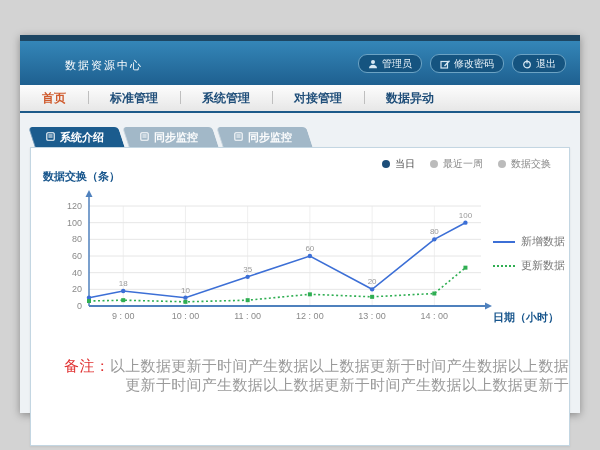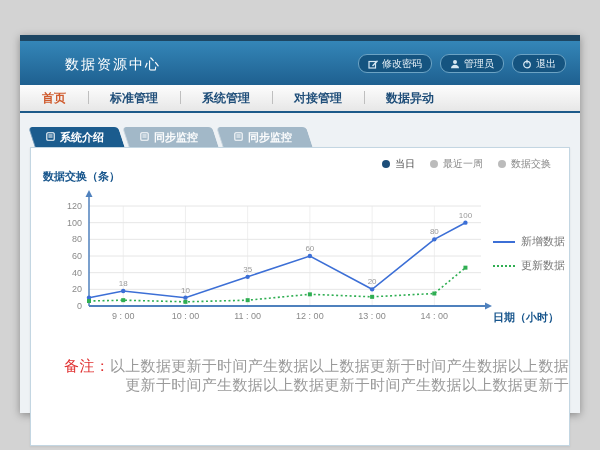--- a/index.html
+++ b/index.html
@@ -5,21 +5,21 @@
   html,body{margin:0;padding:0;}
   body{font-family:"Liberation Sans","DejaVu Sans",sans-serif;}
   .stage{position:relative;width:600px;height:450px;background:#d3d3d3;overflow:hidden;}
   .page{position:absolute;left:20px;top:35px;width:560px;height:378px;background:#ffffff;
         box-shadow:0 2px 8px rgba(0,0,0,.35);}
   .topstrip{height:6px;background:#1d4663;}
   .header{position:relative;height:44px;background:linear-gradient(#3486b8,#1e6090);
           display:flex;align-items:center;padding-left:25px;box-sizing:border-box;}
   .brand{color:#fff;font-size:17px;font-weight:bold;font-style:italic;line-height:17px;letter-spacing:.5px;}
   .company{color:#fff;font-size:12px;font-weight:bold;letter-spacing:3px;line-height:14px;}
-  .app-title{color:#fff;font-size:14px;margin-left:20px;margin-top:4px;letter-spacing:2px;}
+  .app-title{color:#fff;font-size:11px;margin-left:20px;margin-top:4px;letter-spacing:2px;}
   .hdr-buttons{position:absolute;right:14px;top:13px;display:flex;gap:8px;}
   .pill{display:flex;align-items:center;gap:4px;height:17px;padding:0 9px;border:1px solid #6ca3c4;
         border-radius:9px;background:#155480;color:#e8f2f8;font-size:10px;cursor:pointer;}
   .pill svg{display:block;}
   .nav{position:relative;height:26px;background:linear-gradient(#fdfdfd,#e7e7e7);
        border-bottom:2px solid #1c5a8a;display:flex;align-items:stretch;}
   .nav-item{position:relative;display:flex;align-items:center;padding:0 22px;font-size:12px;
             font-weight:bold;color:#1f4e79;cursor:pointer;}
   .nav-item + .nav-item::before{content:"";position:absolute;left:0;top:6px;width:1px;height:13px;background:#bfbfbf;}
   .nav-item.active{color:#cf5b2e;}
@@ -54,35 +54,35 @@
 
 <div class="stage">
   <div class="page">
     <div class="topstrip"></div>
 
     <div class="header">
       <div class="app-title">数据资源中心</div>
       <div class="hdr-buttons" id="hdr-buttons">
           <div class="pill">
             <span>
+              <svg width="10" height="10" viewBox="0 0 10 10" fill="#d7e8f3">
+                <circle cx="5" cy="3" r="2"></circle>
+                <path d="M1 9.2c0-2.2 1.8-3.4 4-3.4s4 1.2 4 3.4z"></path>
+              </svg>
+            </span>
+            <span>管理员</span>
+          </div>
+          <div class="pill">
+            <span>
               <svg width="10" height="10" viewBox="0 0 10 10">
                 <rect x="1" y="2.5" width="6.5" height="6.5" fill="none" stroke="#d7e8f3" stroke-width="1.2"></rect>
                 <path d="M4 6.5l5-5.3 1 1L5 7.5z" fill="#d7e8f3"></path>
               </svg>
             </span>
             <span>修改密码</span>
-          </div>
-          <div class="pill">
-            <span>
-              <svg width="10" height="10" viewBox="0 0 10 10" fill="#d7e8f3">
-                <circle cx="5" cy="3" r="2"></circle>
-                <path d="M1 9.2c0-2.2 1.8-3.4 4-3.4s4 1.2 4 3.4z"></path>
-              </svg>
-            </span>
-            <span>管理员</span>
           </div>
           <div class="pill">
             <span>
               <svg width="10" height="10" viewBox="0 0 10 10">
                 <circle cx="5" cy="5.6" r="3.3" fill="none" stroke="#d7e8f3" stroke-width="1.2"></circle>
                 <rect x="4.4" y="0.6" width="1.2" height="4" fill="#d7e8f3"></rect>
               </svg>
             </span>
             <span>退出</span>
           </div>

